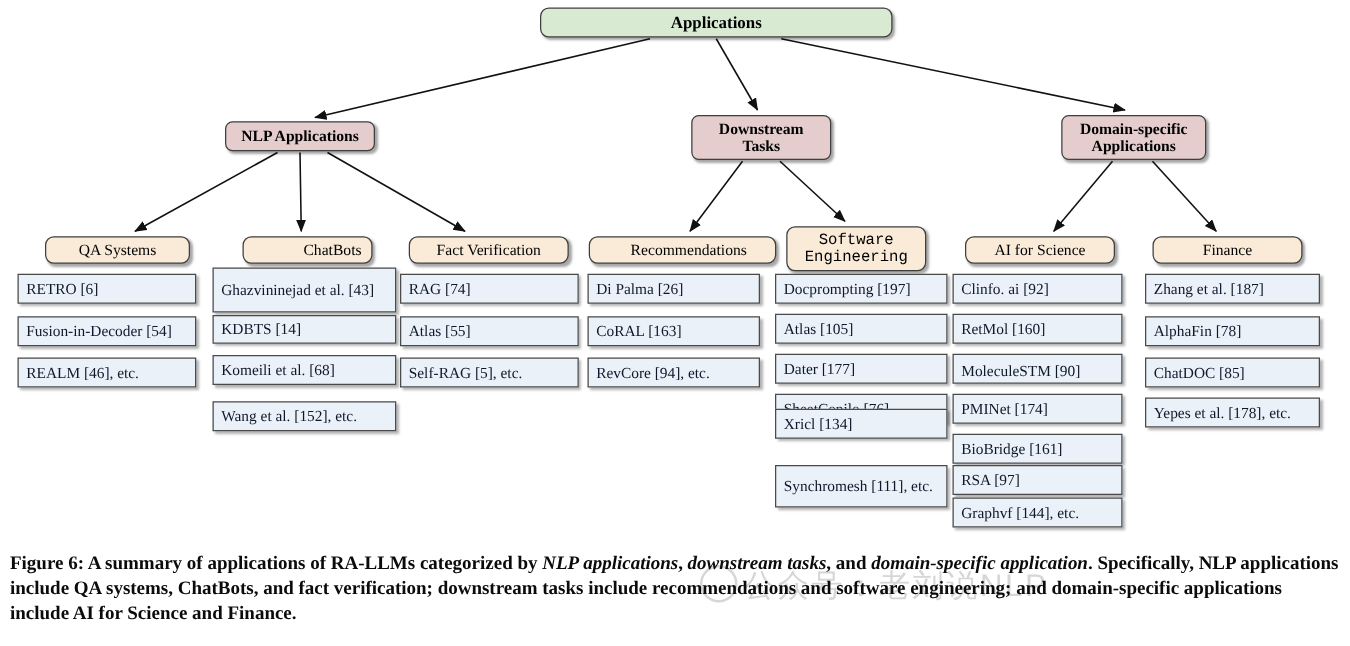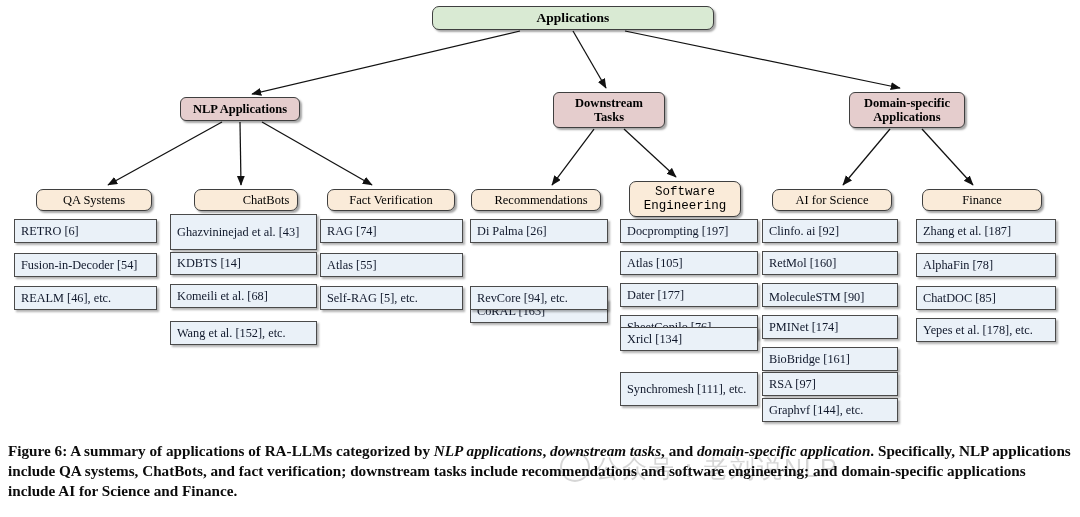--- a/index.html
+++ b/index.html
@@ -150,21 +150,21 @@
       <div class="node lvl3" style="left: 194px; top: 189px; width: 104px; height: 22px; padding-left: 40px;">
         <div>
           <div>ChatBots</div>
         </div>
       </div>
       <div class="node lvl3" style="left: 327px; top: 189px; width: 128px; height: 22px;">
         <div>
           <div>Fact Verification</div>
         </div>
       </div>
-      <div class="node lvl3" style="left: 471px; top: 189px; width: 130px; height: 22px; padding-left: 10px;">
+      <div class="node lvl3" style="left: 471px; top: 189px; width: 150px; height: 22px; padding-left: 10px;">
         <div>
           <div>Recommendations</div>
         </div>
       </div>
       <div class="node lvl3" style="left: 629px; top: 181px; width: 112px; height: 36px; font-family: Liberation Mono, monospace;">
         <div>
           <div>Software</div>
           <div>Engineering</div>
         </div>
       </div>
@@ -206,21 +206,21 @@
       </div>
       <div class="leaf" style="left: 320px; top: 253px; width: 143px; height: 24px;">
         <span>Atlas [55]</span>
       </div>
       <div class="leaf" style="left: 320px; top: 286px; width: 143px; height: 24px;">
         <span>Self-RAG [5], etc.</span>
       </div>
       <div class="leaf" style="left: 470px; top: 219px; width: 138px; height: 24px;">
         <span>Di Palma [26]</span>
       </div>
-      <div class="leaf" style="left: 470px; top: 253px; width: 138px; height: 24px; margin-top: 46px;">
+      <div class="leaf" style="left: 470px; top: 253px; width: 138px; height: 24px;">
         <span>CoRAL [163]</span>
       </div>
       <div class="leaf" style="left: 470px; top: 286px; width: 138px; height: 24px;">
         <span>RevCore [94], etc.</span>
       </div>
       <div class="leaf" style="left: 620px; top: 219px; width: 138px; height: 24px;">
         <span>Docprompting [197]</span>
       </div>
       <div class="leaf" style="left: 620px; top: 251px; width: 138px; height: 24px;">
         <span>Atlas [105]</span>

